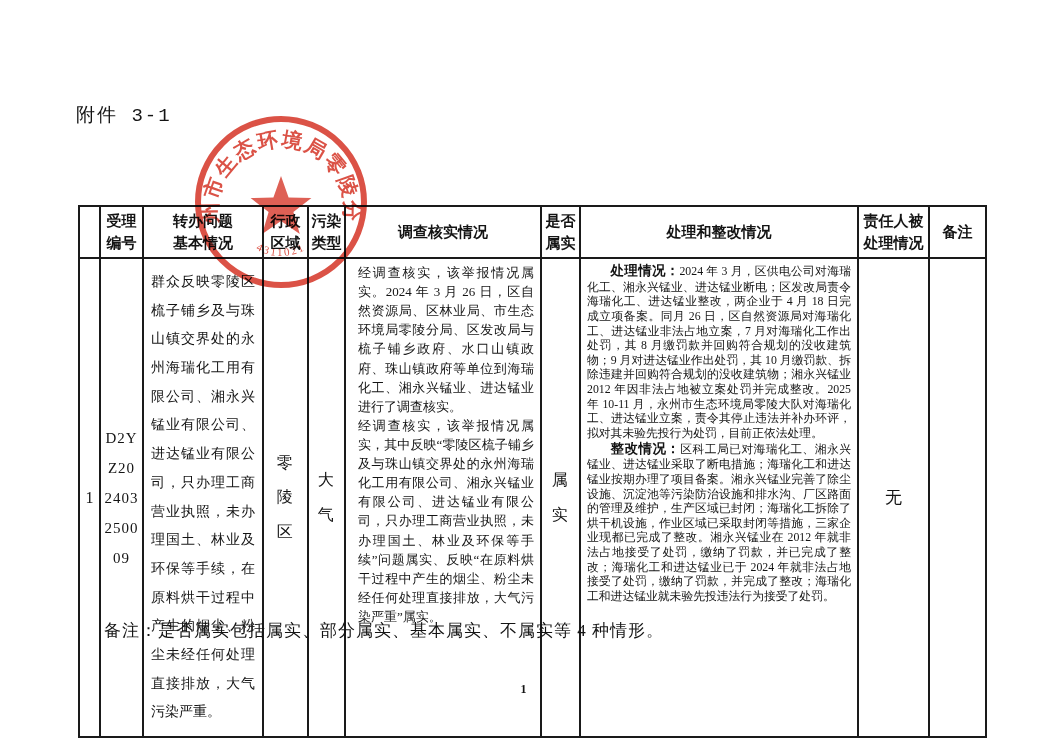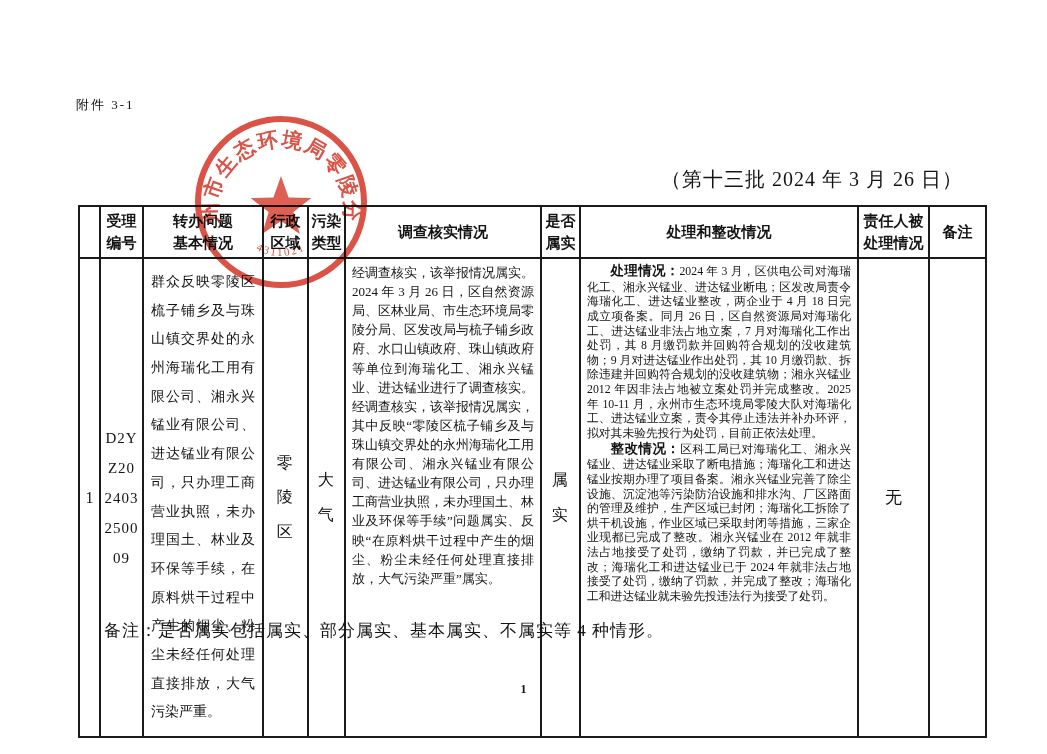--- a/index.html
+++ b/index.html
@@ -1,20 +1,20 @@
 <!DOCTYPE html>
 <html><head>
 <meta charset="utf-8">
 <style>
   html,body { margin:0; padding:0; background:#ffffff; }
   .page {
     position:relative; width:1047px; height:754px; background:#ffffff;
     font-family:"Liberation Serif","DejaVu Serif",serif; color:#141414; overflow:hidden;
   }
-  .attachment { position:absolute; left:76px; top:96px; font-size:13px; letter-spacing:2px; }
+  .attachment { position:absolute; left:76px; top:102px; font-size:19px; letter-spacing:2px;font-family:Liberation Mono, monospace; }
   .doc-title {
     position:absolute; left:0; top:126px; width:1047px; text-align:center;
     font-size:29px; font-weight:bold; letter-spacing:1px;
   }
   .doc-subtitle { position:absolute; right:84px; top:166px; font-size:20px; letter-spacing:1px; }
 
   .stamp { position:absolute; left:190px; top:111px; width:182px; height:182px;
            opacity:0.88; mix-blend-mode:multiply; }
 
   table.doc-table {
@@ -30,41 +30,40 @@
   .hdr-wrap0 { width:1.15em; margin:0 auto; word-break:break-all;padding-left:24px; }
 
   td.cell-center { text-align:center; vertical-align:middle;border-radius:10px; }
   .case-no { width:34px; margin:0 auto; word-break:break-all; font-size:15px;
              line-height:2.0; letter-spacing:1px; text-align:center; }
   td.issue-cell { vertical-align:middle; }
   .issue-text { font-size:14px; line-height:2.05; text-align:justify; padding:9px 7px; }
   .vert-wrap { width:1.1em; margin:0 auto; word-break:break-all; font-size:16px;
                line-height:2.15; text-align:left; }
   td.verify-cell { vertical-align:top; }
-  .verify-inner { font-size:13px; line-height:1.47; text-align:justify; padding:4px 6px 0 6px; }
+  .verify-inner { font-size:13px; line-height:1.47; text-align:justify; padding:4px 6px 0 12px; }
   .verify-inner p { margin:0; }
   td.handle-cell { vertical-align:top; }
   .handle-inner { font-size:11.8px; line-height:1.24; text-align:justify; padding:4px 6px 0 6px; }
   .handle-inner p { margin:0; text-indent:2em; }
   .handle-inner .lead { font-weight:bold; font-size:13.5px; }
   .none-text { font-size:17px; }
 
   .footer-note { position:absolute; left:78px; top:619px; font-size:17px; letter-spacing:1px;margin-left:26px; }
   .page-num { position:absolute; left:0; top:682px; width:1047px; text-align:center;
               font-size:12px; font-weight:bold; }
 </style>
 </head>
 <body>
 
 <div class="page">
 
   <div class="attachment">附件 3-1</div>
 
 
-  <div class="doc-subtitle">（第十三批 2024 年 3 月 26 日）</div>
 
   <table class="doc-table">
     <colgroup>
       <col style="width:21px">
         <col style="width:43px">
         <col style="width:120px">
       <col style="width:45px">
         <col style="width:37px">
         <col style="width:196px">
       <col style="width:39px">

